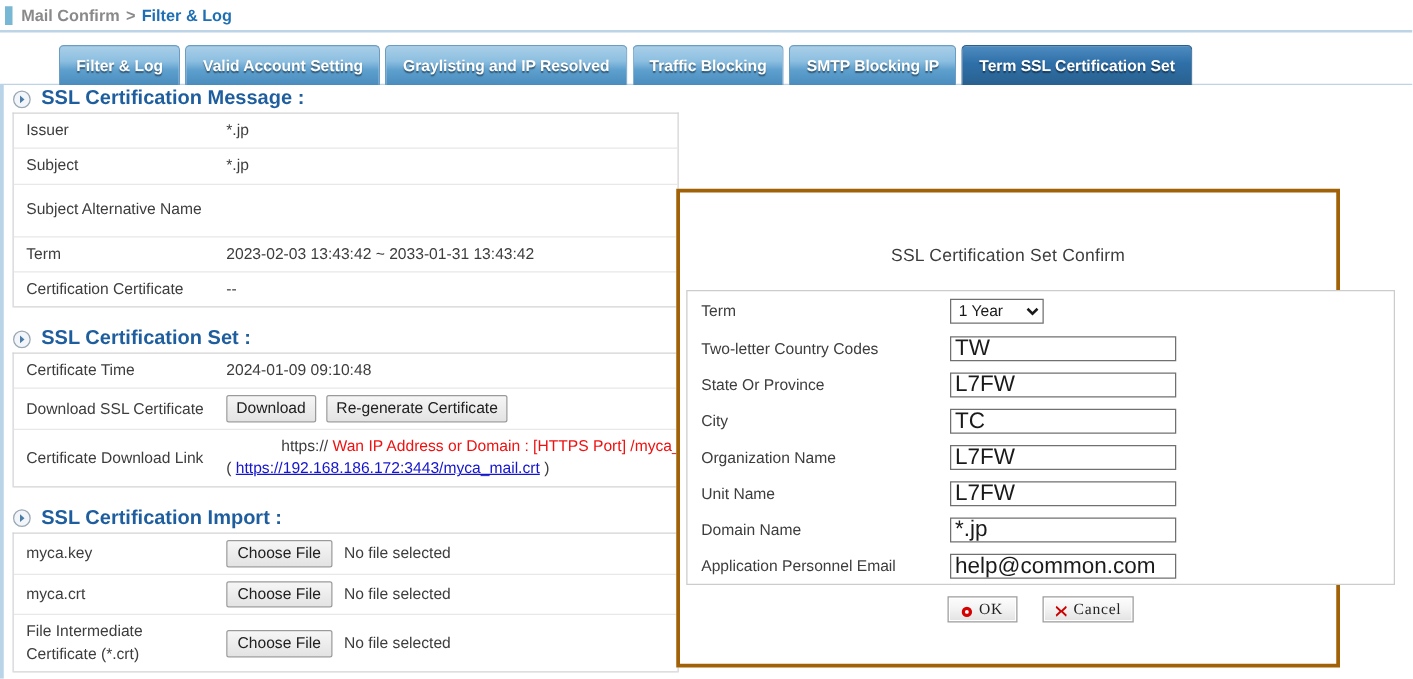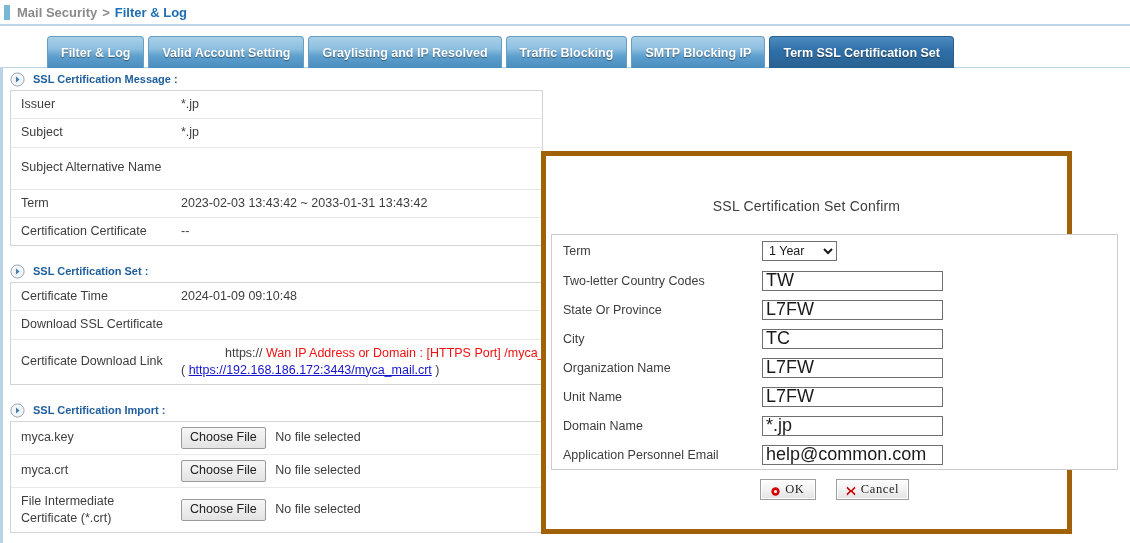--- a/index.html
+++ b/index.html
@@ -60,21 +60,21 @@
   .panel {
     position: absolute; left: 0; top: 68px; width: 1125px; bottom: 0;
     border-left: 3px solid #b9d3e7;
     background: #fff;
   }
 
   .sec-head {
     display: flex; align-items: center;
     height: 22px;
     padding-left: 7px;
-    font-size: 11px; font-weight: bold; color: #1f5e9e;
+    font-size: 16px; font-weight: bold; color: #1f5e9e;
   }
   .sec-icon {
     width: 15px; height: 15px; margin-right: 8px;
     flex: 0 0 15px;
     display: inline-block;
   }
   .tbl {
     border: 1px solid #d4d4d4;
     border-bottom: none;
     margin: 0 7px 0 7px;
@@ -112,21 +112,21 @@
   .dl-line2 a { color:#1515cc; text-decoration: underline; }
 
   .spacer { height: 14px; }
 
   
   .modal {
     position: absolute;
     left: 541px; top: 151px;
     width: 531px; height: 383px;
     background: #ffffff;
-    border: 5px solid #a16207;
+    border: 3px solid #a16207;
     z-index: 20;
   }
   .modal-title {
     text-align: center;
     font-size: 14px; color: #3d3d3d;
     padding-top: 42px;
     padding-bottom: 0;
     letter-spacing: .2px;
   }
   .modal-tbl {
@@ -181,21 +181,21 @@
   .ico-dot { width: 9px; height: 9px; display:block; }
   .ico-x { width: 10px; height: 10px; display:block; }
 </style>
 </head>
 <body>
 
 <div id="root">
 
   <div class="breadcrumb">
     <span class="bc-bar"></span>
-    <span class="bc-root">Mail Security</span>
+    <span class="bc-root">Mail Confirm</span>
     <span class="bc-sep">&gt;</span>
     <span class="bc-cur">Filter &amp; Log</span>
   </div>
   <div class="bc-rule"></div>
 
   <div class="tabstrip">
     <div class="tab">Filter &amp; Log</div>
     <div class="tab">Valid Account Setting</div>
     <div class="tab">Graylisting and IP Resolved</div>
     <div class="tab">Traffic Blocking</div>
@@ -249,20 +249,24 @@
       </span>
       <span>SSL Certification Set :</span>
     </div>
     <div class="tbl">
       <div class="row r28">
         <div class="lbl">Certificate Time</div>
         <div class="val">2024-01-09 09:10:48</div>
       </div>
       <div class="row r28">
         <div class="lbl">Download SSL Certificate</div>
+        <div class="val">
+          <span class="btn95">Download</span>
+          <span class="btn95">Re-generate Certificate</span>
+        </div>
       </div>
       <div class="row r42">
         <div class="lbl">Certificate Download Link</div>
         <div class="val">
           <div class="dl-line1"><span class="scheme">https://</span><span> Wan IP Address or Domain : [HTTPS Port] </span><span>/myca_mail.crt</span></div>
           <div class="dl-line2"><span>( </span><a href="#">https://192.168.186.172:3443/myca_mail.crt</a><span> )</span></div>
         </div>
       </div>
     </div>
 

